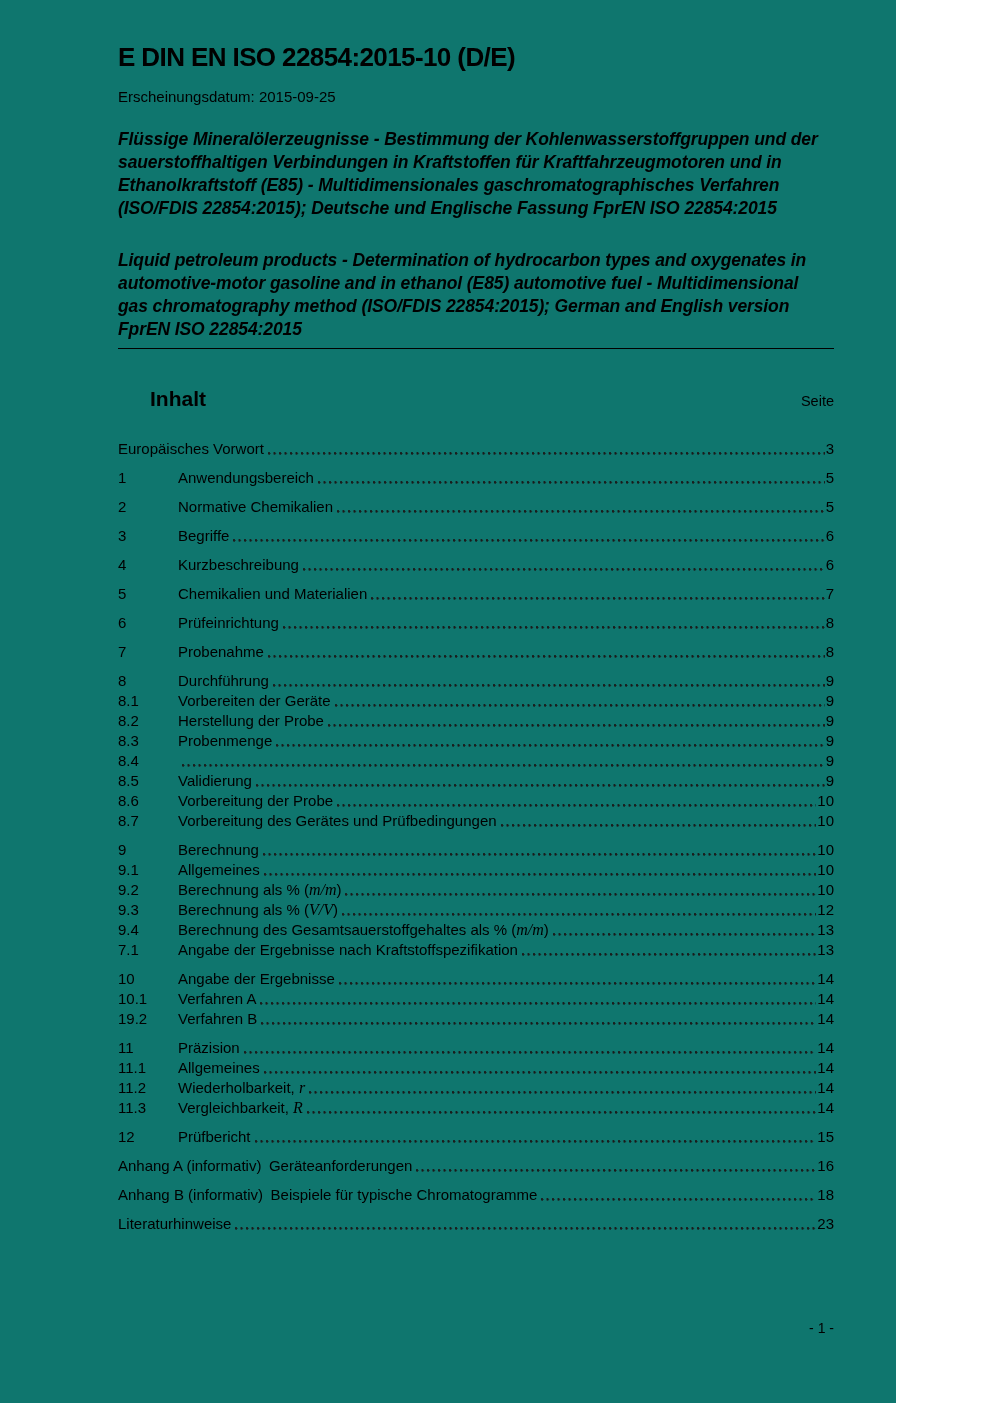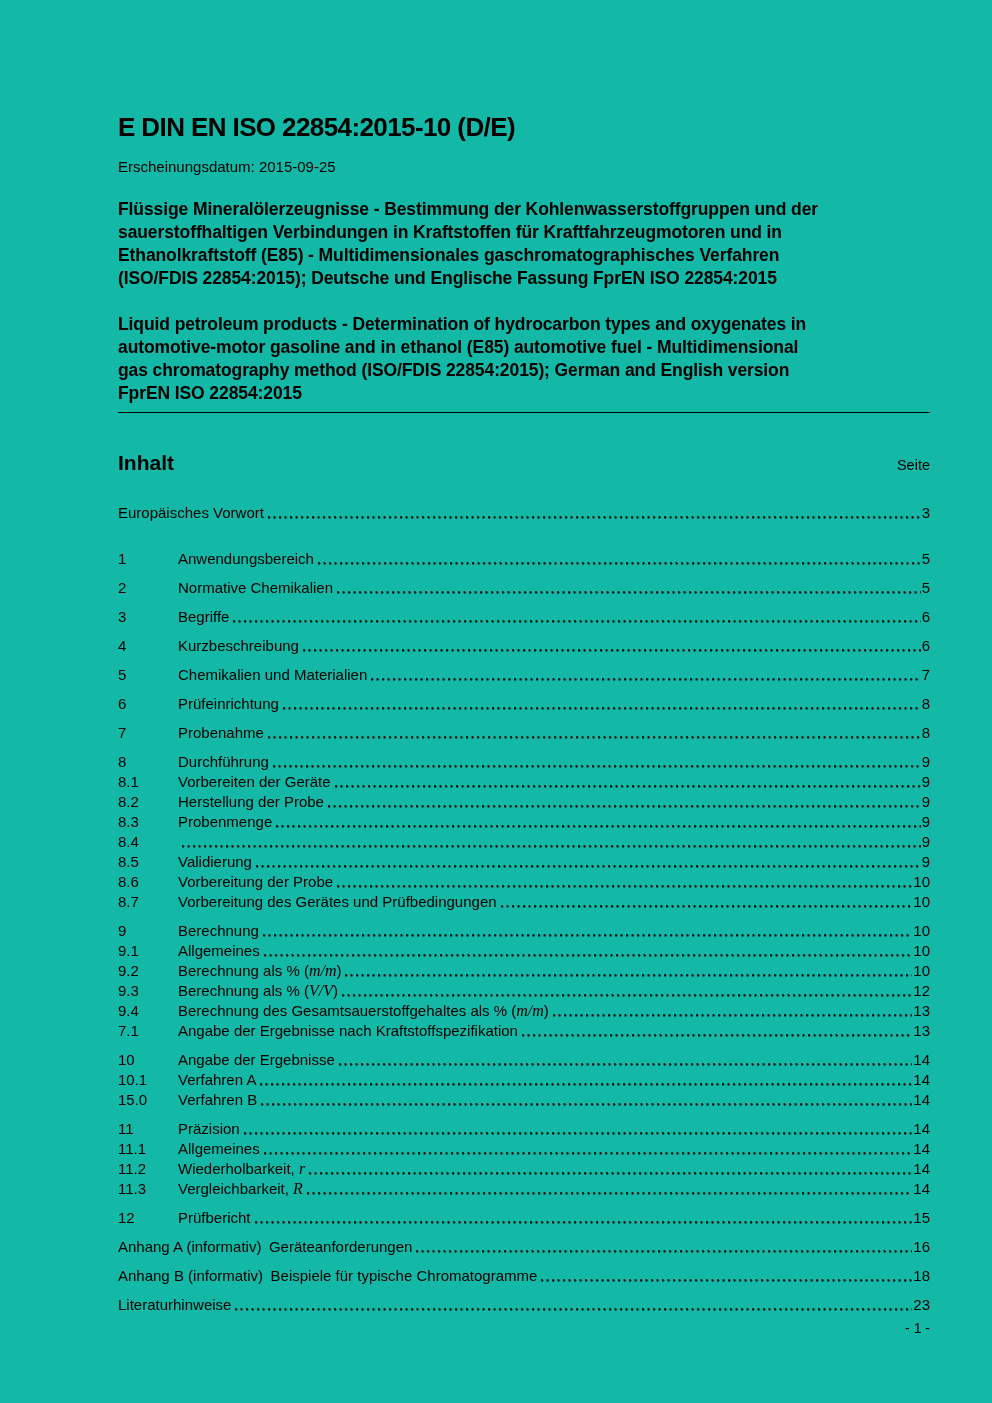--- a/index.html
+++ b/index.html
@@ -11,24 +11,24 @@
     width: 992px;
     height: 1403px;
     overflow: hidden;
     font-family: "Liberation Sans", sans-serif;
     color: #000;
     -webkit-font-smoothing: antialiased;
   }
   .page {
     position: relative;
     box-sizing: border-box;
-    width: 992px;
+    width: 896px;
     height: 1403px;
-    padding: 112px 62px 0 118px;
-    background: #14b8a6;
+    padding: 42px 62px 0 118px;
+    background: #0f766e;
   }
   
   .doc-title {
     margin: 0;
     font-size: 26px;
     font-weight: 700;
     letter-spacing: -0.6px;
     line-height: 30px;
   }
   .pub-date {
@@ -36,34 +36,36 @@
     font-size: 15px;
     line-height: 18px;
   }
   .doc-para {
     margin: 0;
     font-size: 17.5px;
     font-weight: 700;
     line-height: 23px;
     white-space: pre-line;
     letter-spacing: -0.1px;
+    font-style: italic;
   }
   .doc-para.de { margin-top: 22px; }
-  .doc-para.en { margin-top: 23px; }
+  .doc-para.en { margin-top: 29px; }
   .rule {
     border: none;
     border-top: 1.6px solid #000;
     margin: 7px 0 0 0;
   }
   
   .toc-head {
     display: flex;
     justify-content: space-between;
     align-items: baseline;
     margin-top: 37px;
+    margin-left: 32px;
   }
   .toc-heading {
     margin: 0;
     font-size: 21px;
     font-weight: 700;
     line-height: 25px;
   }
   .toc-page-col {
     font-size: 14.5px;
     font-weight: 400;
@@ -72,21 +74,21 @@
   .toc-list {
     margin-top: 28px;
   }
   .toc-row {
     display: flex;
     align-items: baseline;
     font-size: 15px;
     line-height: 20px;
   }
   .toc-row.major { margin-top: 9px; }
-  .toc-row:first-child { margin-top: 0; margin-bottom: 26px; }
+  .toc-row:first-child { margin-top: 0; margin-bottom: 9px; }
   .toc-num {
     flex: 0 0 60px;
     width: 60px;
   }
   .toc-num:empty { display: none; }
   .toc-label {
     flex: 0 0 auto;
     white-space: pre;
   }
   .var {
@@ -277,21 +279,21 @@
           <span class="toc-dots"></span>
           <span class="toc-page">14</span>
         </div>
         <div class="toc-row sub">
           <span class="toc-num">10.1</span>
           <span class="toc-label">Verfahren A</span>
           <span class="toc-dots"></span>
           <span class="toc-page">14</span>
         </div>
         <div class="toc-row sub">
-          <span class="toc-num">15.0</span>
+          <span class="toc-num">19.2</span>
           <span class="toc-label">Verfahren B</span>
           <span class="toc-dots"></span>
           <span class="toc-page">14</span>
         </div>
         <div class="toc-row major">
           <span class="toc-num">11</span>
           <span class="toc-label">Präzision</span>
           <span class="toc-dots"></span>
           <span class="toc-page">14</span>
         </div>

